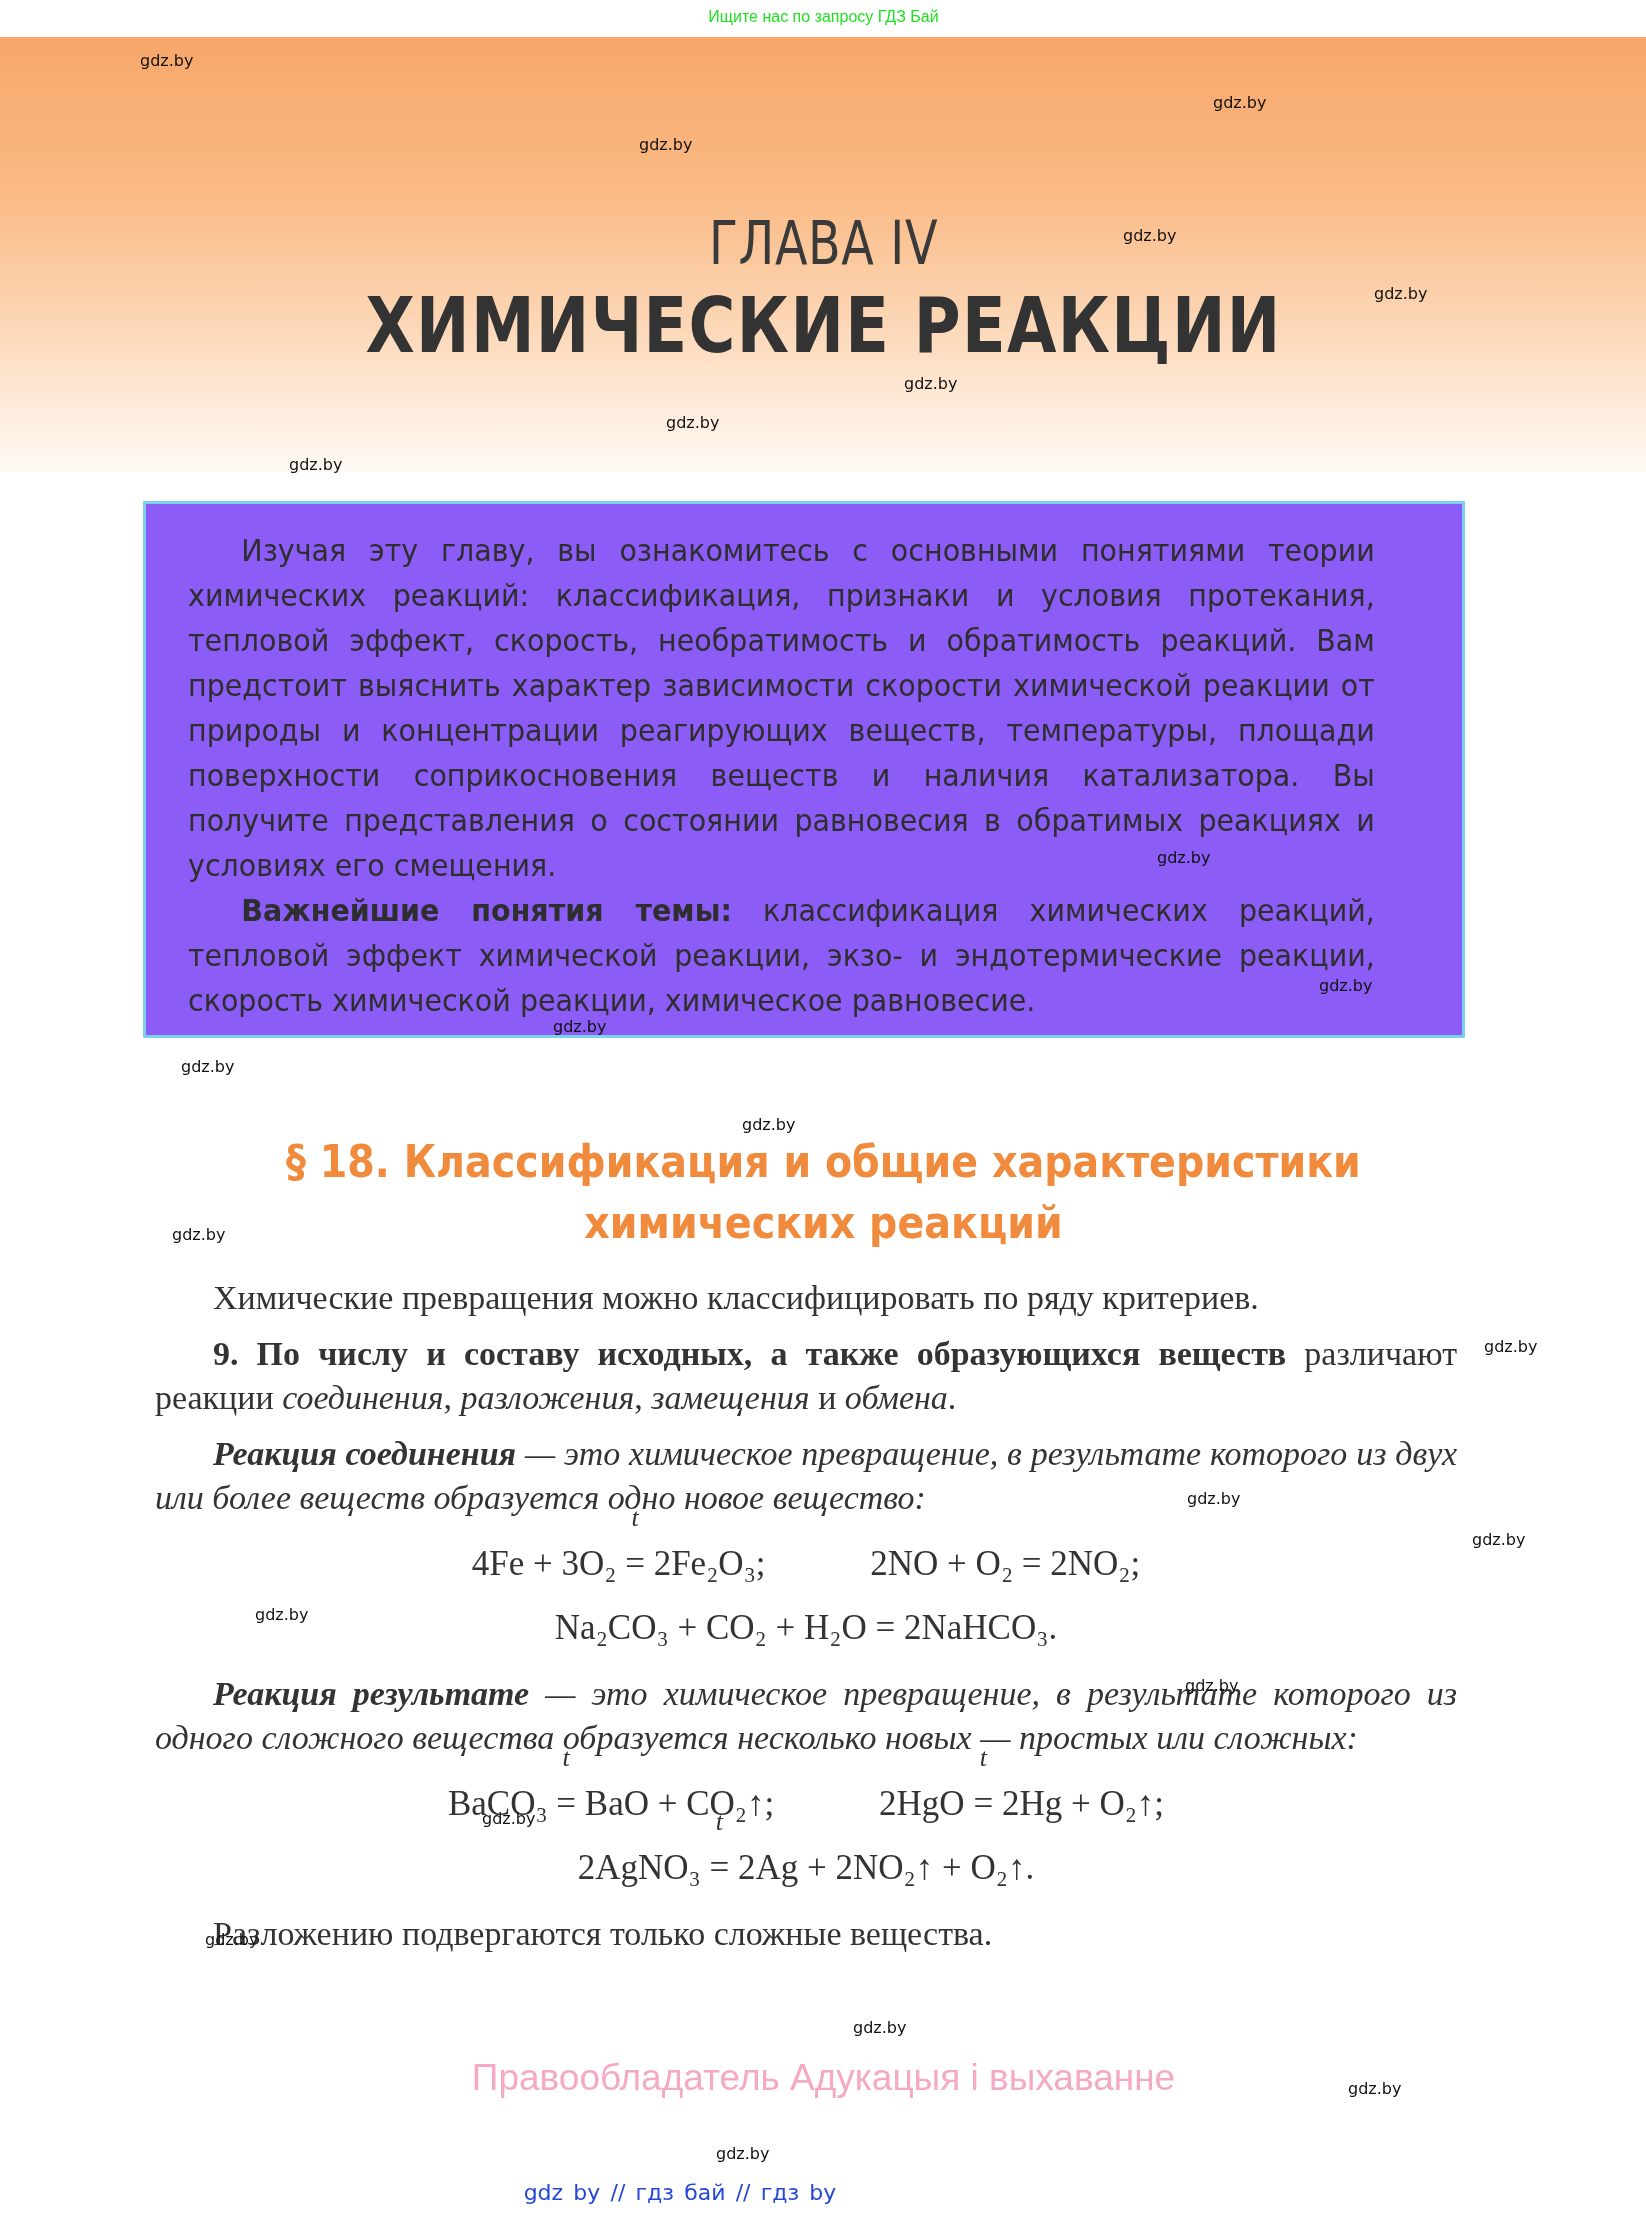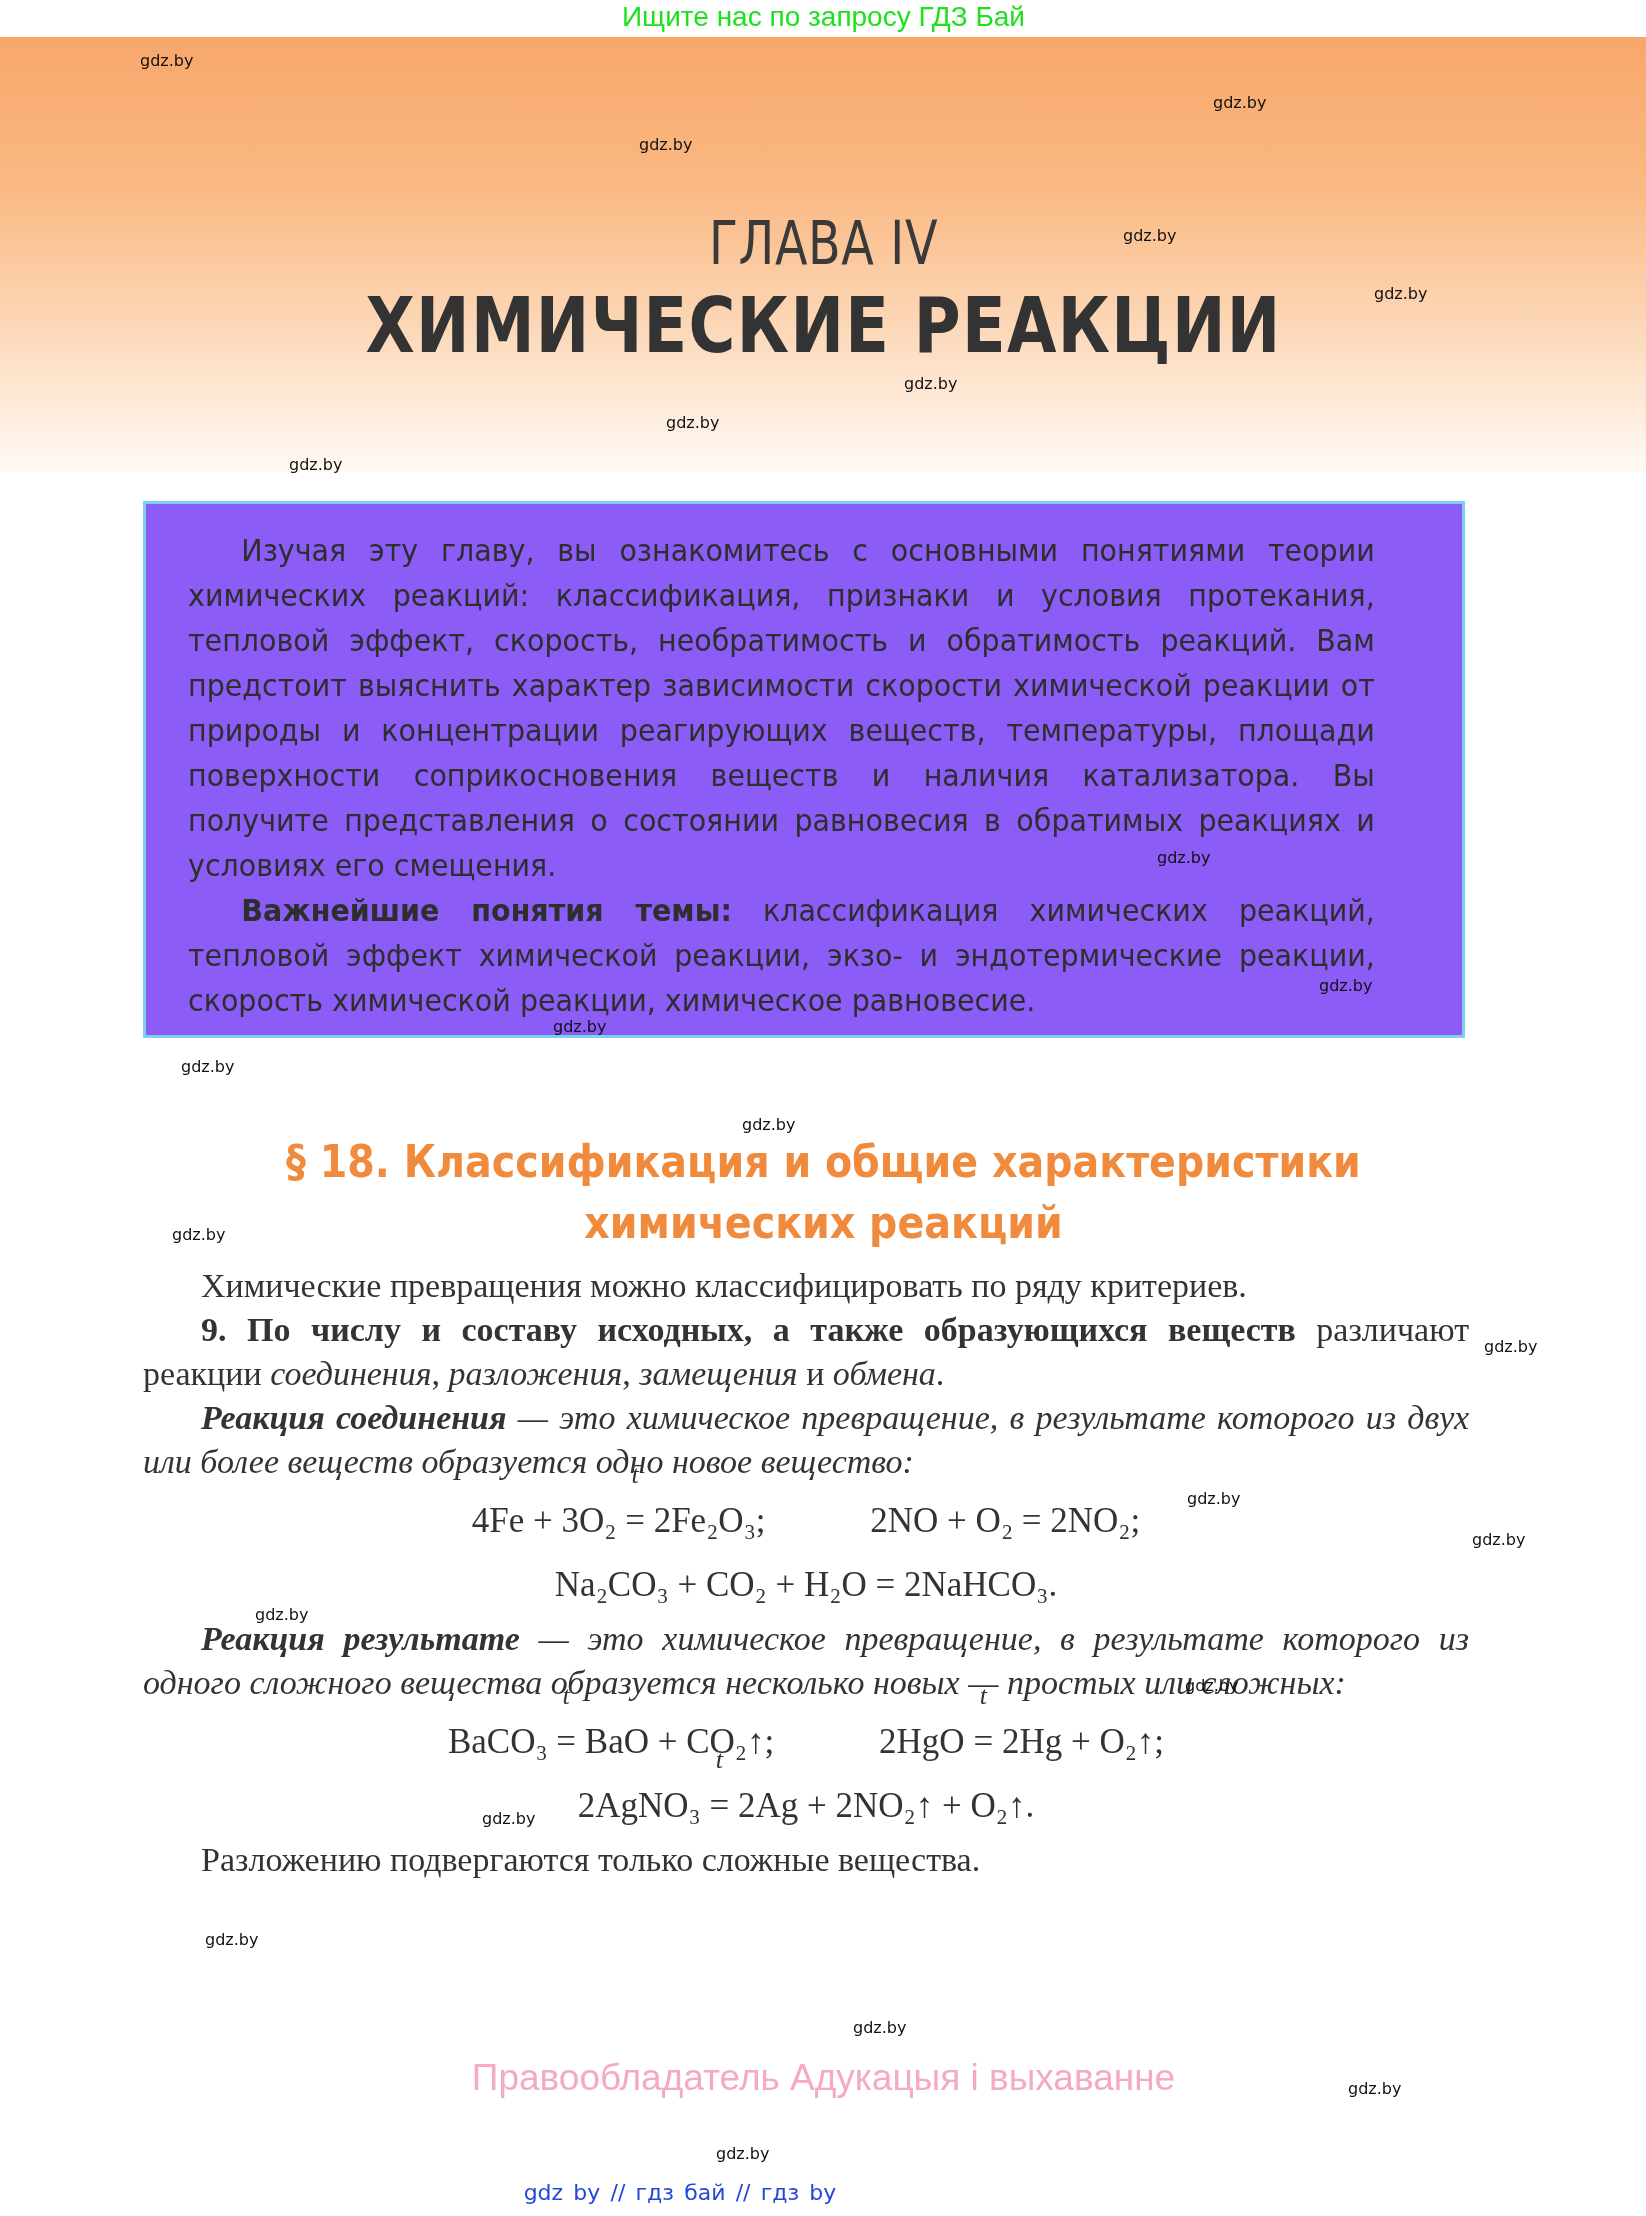--- a/index.html
+++ b/index.html
@@ -1,40 +1,40 @@
 <!DOCTYPE html>
 <html style="font-size:13px"><head>
 <meta charset="utf-8">
 <style>
   html, body { margin:0; padding:0; }
   body { width:1647px; height:2216px; position:relative; background:#ffffff; overflow:hidden; }
   .abs { position:absolute; }
   .top-banner { left:0; top:0; width:1647px; height:37px; text-align:center;
-    font-family:"Liberation Sans", sans-serif; font-size:28px; line-height:34px; color:#1ee01e; }
+    font-family:"Liberation Sans", sans-serif; font-size:16px; line-height:34px; color:#1ee01e; }
   .chapter-band { left:0; top:37px; width:1647px; height:435px;
     background:linear-gradient(to bottom, #f7a76a 0%, #fab983 35%, #fcd6b5 65%, #fffaf5 100%); }
   .chapter-label { left:0; width:1647px; top:206px; text-align:center;
     font-family:"DejaVu Sans", sans-serif; font-size:61px; color:#3a3a3a; letter-spacing:0.8px;
     transform:scaleX(0.78); transform-origin:center; line-height:73px; }
   .chapter-title { left:0; width:1647px; top:284px; text-align:center;
     font-family:"DejaVu Sans", sans-serif; font-weight:bold; font-size:77px; color:#333333;
     transform:scaleX(0.83); transform-origin:center; line-height:84px; letter-spacing:1.6px; }
   .intro-box { left:143px; top:501px; width:1316px; height:531px; background:#8b5cf6;
     border:3.2px solid #7ed0f0; box-sizing:content-box; }
   .intro-text { position:absolute; left:60px; top:24px; width:1187px;
     font-family:"DejaVu Sans", sans-serif; font-size:31px; line-height:45px; color:#2e2e2e;
     text-align:justify; transform:scaleX(0.92); transform-origin:left top; width:1290px; }
   .intro-text p { margin:0; text-indent:58px; text-align:justify; text-align-last:left; }
   .intro-text b { font-weight:bold; }
   .section-heading { left:0; width:1647px; top:1131px; text-align:center;
     font-family:"DejaVu Sans", sans-serif; font-weight:bold; font-size:45px; line-height:61px;
     color:#f08a3c; transform:scaleX(0.88); transform-origin:center; }
   .body { left:143px; top:1264px; width:1326px;
     font-family:"Liberation Serif", serif; font-size:34px; line-height:44px; color:#333333; }
-  .body p { margin:0; text-align:justify; text-align-last:left; }
+  .body p { margin:12px; text-align:justify; text-align-last:left; }
   .body .ind { text-indent:58px; }
   .body i { font-style:italic; }
   .body b { font-weight:bold; }
   .eq { text-align:center !important; text-align-last:center !important; text-indent:0 !important; font-size:35px; }
   .eq-row { display:block; height:64px; line-height:64px; position:relative; }
   .eq-item { display:inline-block; position:relative; margin:0 48px; }
   .heat { position:relative; display:inline-block; }
   .heat .t { position:absolute; top:-27px; left:50%; transform:translateX(-50%);
     font-style:italic; font-size:26px; line-height:26px; }
   .gdz { font-family:"DejaVu Sans", sans-serif; font-size:16px; color:#111111; line-height:27px; white-space:nowrap; }

